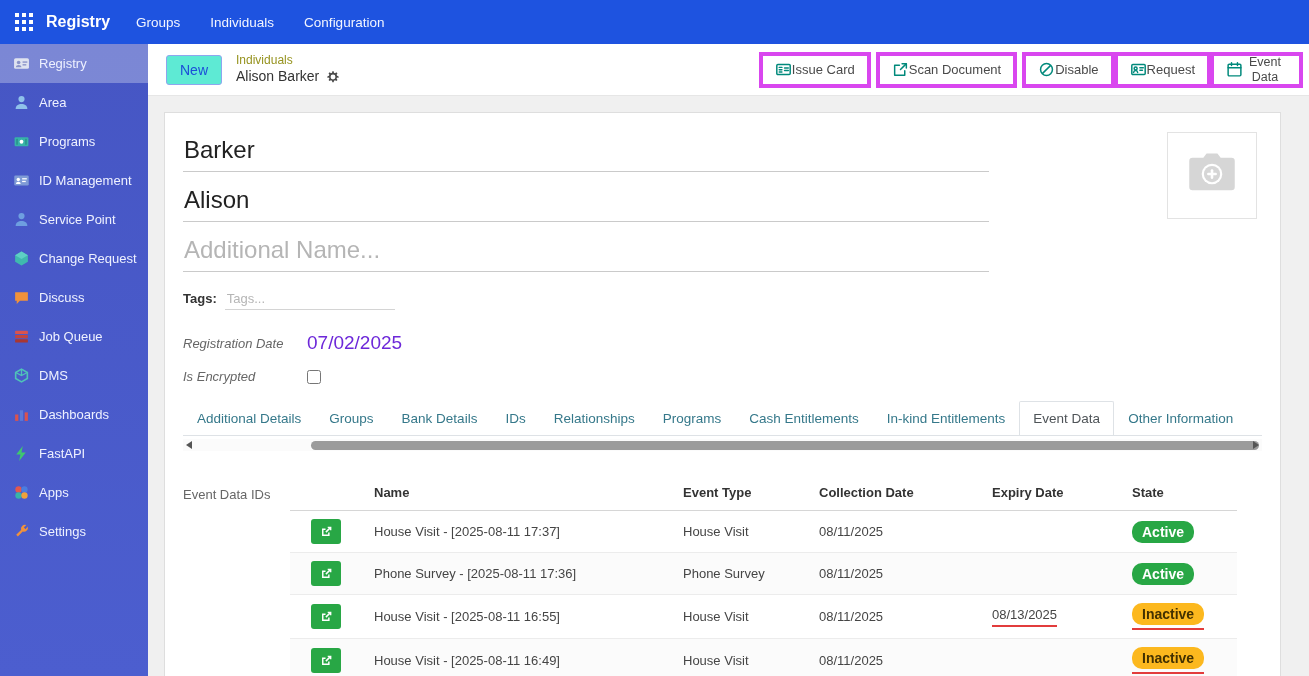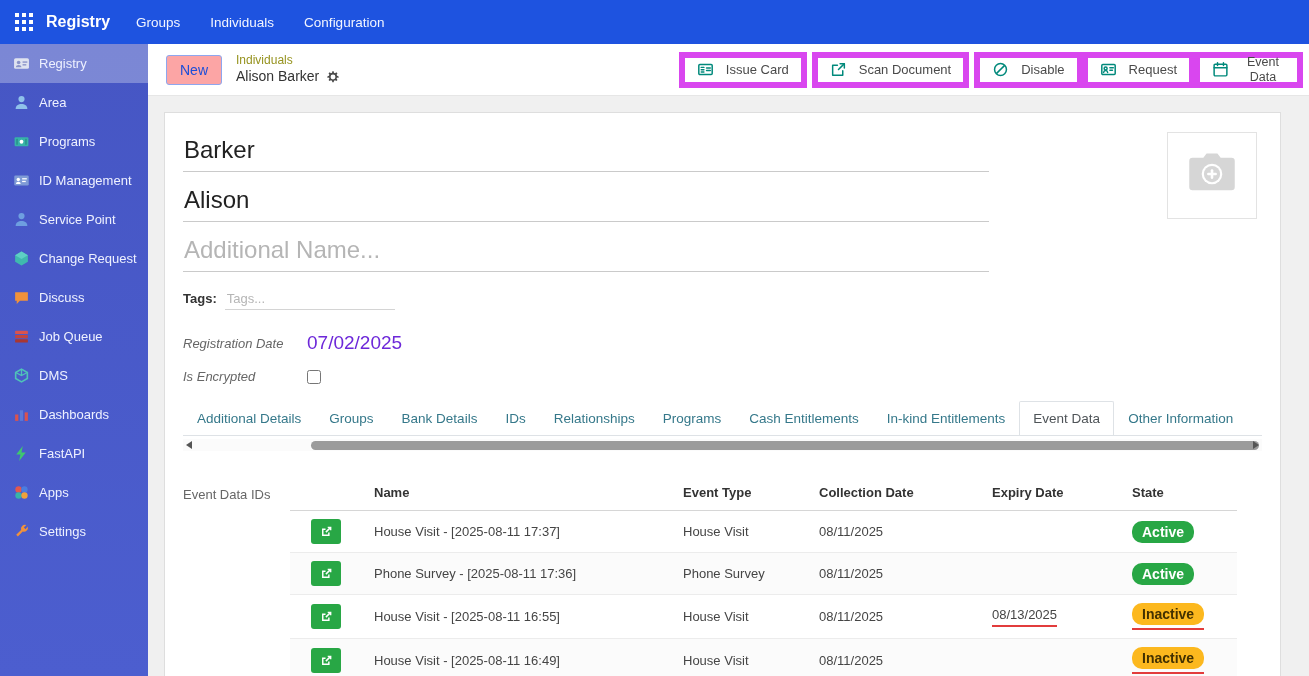--- a/index.html
+++ b/index.html
@@ -20,32 +20,32 @@
   .side-item { height:39px; display:flex; align-items:center; padding:0 0 0 13px;
     color:#eef1ff; font-size:13px; cursor:pointer; }
   .side-item.active { background:rgba(235,238,248,.32); }
   .side-icon { width:17px; height:17px; margin-right:9px; display:inline-flex; flex:none; }
 
   
   .main { position:absolute; top:44px; left:148px; right:0; bottom:0; background:#f0f0f0; }
 
   .control-panel { height:52px; background:#fff; border-bottom:1px solid #e6e6e6;
     display:flex; align-items:center; padding:0 4px 0 18px; }
-  .btn-new { background:#fca5a5; color:#1d4ed8; border:1px solid #8ea6ee; border-radius:3px;
+  .btn-new { background:#5eead4; color:#1d4ed8; border:1px solid #8ea6ee; border-radius:3px;
     font-size:14px; padding:6px 13px; cursor:pointer; font-family:inherit; }
   .breadcrumb { margin-left:14px; display:flex; flex-direction:column; line-height:1.25; }
   .bc-parent { font-size:12px; color:#96931f; cursor:pointer; }
   .bc-current-row { display:flex; align-items:center; gap:7px; }
   .bc-current { font-size:14px; color:#333; }
   .gear-btn { display:inline-flex; cursor:pointer; }
 
   .cp-spacer { flex:1; }
   .cp-actions { display:flex; align-items:stretch; gap:5px; margin-right:2px; }
-  .act-btn { background:#fff; border:6px solid #d946ef; display:flex; align-items:center;
-    gap:12px; padding:0 12px; height:36px; font-size:13px; color:#4a4a4a; cursor:pointer; font-family:inherit; }
+  .act-btn { background:#fff; border:4px solid #d946ef; display:flex; align-items:center;
+    gap:0; padding:0 12px; height:36px; font-size:13px; color:#4a4a4a; cursor:pointer; font-family:inherit; }
   .act-btn .aicon { display:inline-flex; width:17px; height:17px; flex:none; }
   .act-lbl { white-space:nowrap; }
   .act-lbl.wrap { white-space:normal; max-width:44px; line-height:1.15; font-size:12.5px; }
   .btn-group { display:flex; }
   .btn-group .act-btn + .act-btn { margin-left:-1px; }
 
   
   .card { position:absolute; left:16px; top:68px; width:1117px; height:720px;
     background:#fff; border:1px solid #dedede; padding:18px 18px 0 18px; }
   .field-input { display:block; width:806px; font-size:24px; color:#222; border:none;

